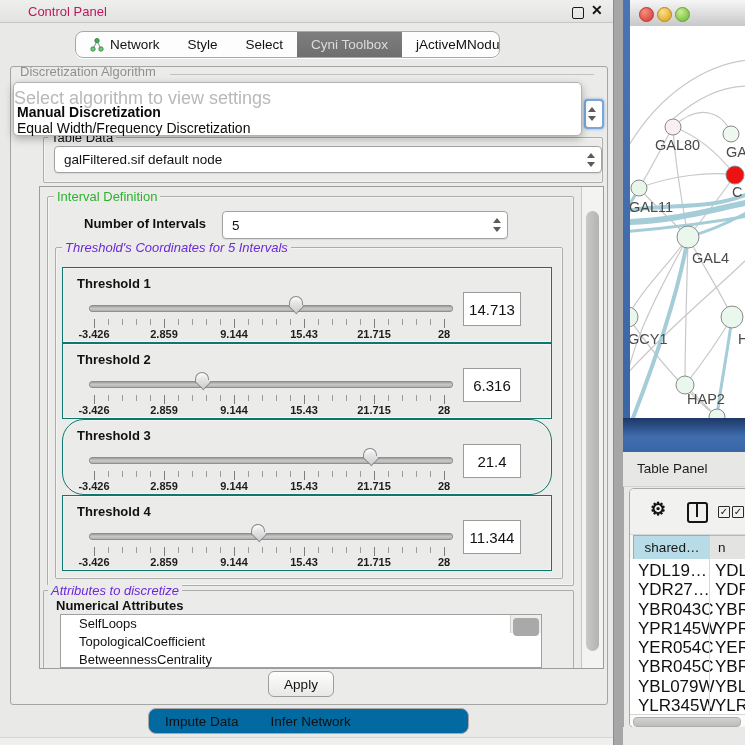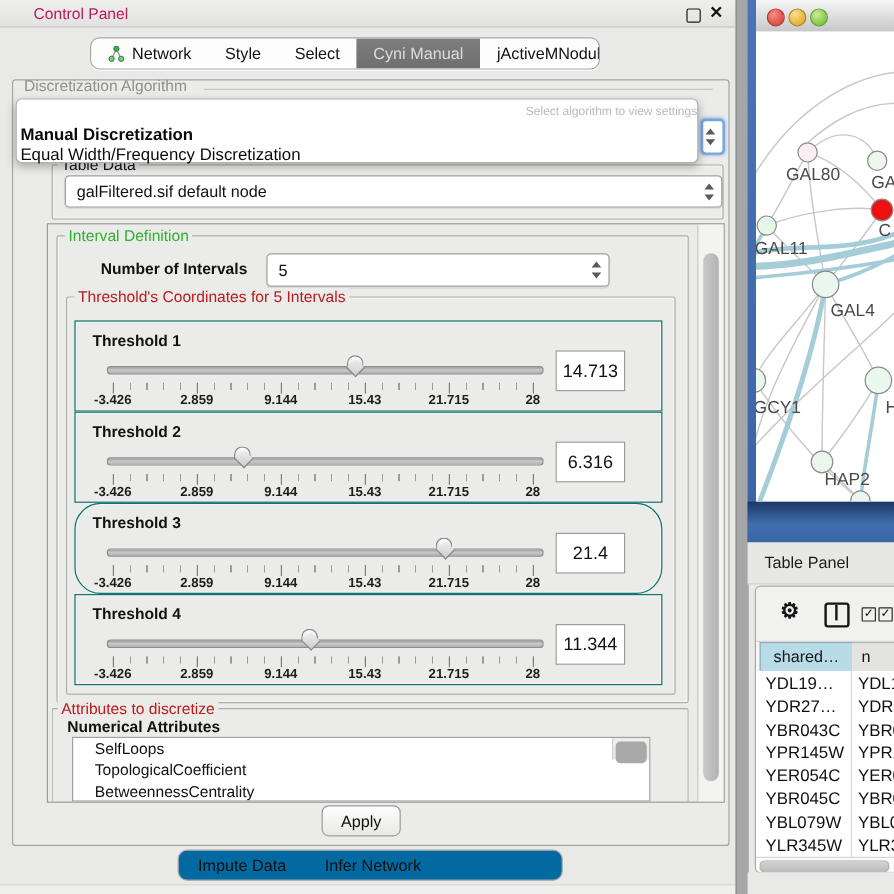--- a/index.html
+++ b/index.html
@@ -17,27 +17,27 @@
   .ttab.sel{background:linear-gradient(#7e7e7e,#6f6f6f);color:#dcdcdc;}
   .tsep{width:1px;background:#c9c9c9;margin:4px 0;}
   .netico{width:14px;height:14px;margin-right:6px;}
   
   .outer{left:10px;top:66px;width:596px;height:637px;border:1px solid #a5a5a5;border-radius:3px;background:#ebebe9;}
   .algo-label{left:20px;top:64px;font-size:13px;color:#8f8f8f;}
   .algo-line{left:170px;top:74px;width:424px;height:1px;background:#c2c2c0;}
   .focus-stepper{left:584px;top:99px;width:16px;height:26px;background:#fff;border:2px solid #79a7db;border-radius:4px;box-shadow:0 0 3px #79a7db;}
   
   .popup{left:13px;top:82px;width:567px;height:52px;background:#fff;border:1px solid #b2b2b2;border-radius:5px;box-shadow:0 3px 8px rgba(0,0,0,.28);z-index:50;}
-  .pp-placeholder{left:0;top:5px;width:100%;text-align:right;font-size:10px;color:#b9b9b9;}
+  .pp-placeholder{left:0;top:5px;width:100%;text-align:left;font-size:18px;color:#b9b9b9;}
   .pp-opt1{left:3px;top:21px;font-size:14px;font-weight:bold;color:#0a0a0a;}
   .pp-opt2{left:3px;top:37px;font-size:14px;color:#0a0a0a;}
   
   .group{border:1px solid #adadab;border-radius:2px;box-shadow:inset 0 0 0 1px #f4f4f2;}
   .gtitle{font-size:13px;background:#ebebe9;padding:0 3px;white-space:nowrap;z-index:2;}
-  .green{color:#2eb22e;} .blue{color:#b91c1c;} .black{color:#111;}
+  .green{color:#2eb22e;} .blue{color:#6d28d9;font-style:italic;} .black{color:#111;}
   
   .combo{background:#fff;border:1px solid #a2a2a2;border-radius:4px;font-size:13.5px;color:#111;display:flex;align-items:center;padding-left:9px;box-shadow:0 1px 1px rgba(0,0,0,.08);}
   .stepper{position:absolute;right:5px;top:50%;transform:translateY(-50%);width:9px;height:14px;}
   .stepper .up{position:absolute;top:0;left:0;width:0;height:0;border-left:4.5px solid transparent;border-right:4.5px solid transparent;border-bottom:5px solid #5a5a5a;}
   .stepper .dn{position:absolute;bottom:0;left:0;width:0;height:0;border-left:4.5px solid transparent;border-right:4.5px solid transparent;border-top:5px solid #5a5a5a;}
   
   .scrollpane{left:39px;top:186px;width:563px;height:481px;border:1px solid #9c9c9a;background:#ebebe9;overflow:hidden;}
   .vtrack{position:absolute;right:0;top:0;width:21px;height:100%;background:#f3f3f1;border-left:1px solid #c6c6c4;}
   .vthumb{position:absolute;left:3.5px;top:24px;width:13px;height:440px;background:linear-gradient(to right,#c9c9c9,#b3b3b3);border-radius:7px;}
   
@@ -83,21 +83,21 @@
   .tp-toolbar{position:absolute;left:0;top:0;width:100%;height:45px;background:#f1f1ef;border-bottom:1px solid #d7d7d5;}
   .gear{position:absolute;left:20px;top:11px;font-size:18px;font-weight:bold;color:#141414;line-height:18px;}
   .splitico{position:absolute;left:57px;top:13px;width:17px;height:17px;border:2px solid #141414;border-radius:3px;}
   .splitico i{position:absolute;left:7px;top:0;width:2px;height:13px;background:#141414;}
   .chk{position:absolute;top:17px;width:10px;height:10px;border:1.5px solid #2a2a2a;border-radius:1px;font-size:10px;line-height:10px;text-align:center;color:#111;}
   .tp-header{position:absolute;left:0;top:46px;width:100%;height:24px;}
   .hc1{position:absolute;left:3px;top:0;width:76px;height:23px;background:#b7dbe7;border:1px solid #93aeb8;font-size:13.5px;color:#161616;display:flex;align-items:center;justify-content:center;}
   .hc2{position:absolute;left:80px;top:0;width:40px;height:23px;background:#e3e3e1;border:1px solid #b9b9b7;border-left:none;font-size:13.5px;color:#161616;display:flex;align-items:center;padding-left:8px;}
   .tp-rows{position:absolute;left:0;top:70px;width:100%;height:155px;background:#fff;overflow:hidden;}
   .trow{position:relative;height:19.3px;}
-  .trow span{position:absolute;top:2px;font-size:14px;color:#101010;white-space:nowrap;}
+  .trow span{position:absolute;top:2px;font-size:17px;color:#101010;white-space:nowrap;}
   .trow .c1{left:8px;} .trow .c2{left:85px;}
   .coldiv{position:absolute;left:79px;top:70px;width:1px;height:155px;background:#d8d8d6;}
   .hscroll{position:absolute;left:0;top:225px;width:100%;height:11px;background:#fbfbf9;border-top:1px solid #d5d5d3;}
   .hthumb{position:absolute;left:3px;top:1.5px;width:106px;height:8px;background:linear-gradient(#d2d2d2,#bdbdbd);border:1px solid #aeaeae;border-radius:4px;}
   .below-tp{left:623px;top:727px;width:122px;height:18px;background:#e9e9e7;}
 </style>
 </head>
 <body>
 
 <div id="root">
@@ -120,21 +120,21 @@
     </div>
     <div class="tsep"></div>
     <div class="ttab">
         <span>Style</span>
       </div>
     <div class="tsep"></div>
     <div class="ttab">
         <span>Select</span>
       </div>
     <div class="ttab sel">
-        <span>Cyni Manual</span>
+        <span>Cyni Toolbox</span>
       </div>
     <div class="ttab">
         <span>jActiveMNodules</span>
       </div>
   </div>
 
   <div class="abs outer"></div>
   <div class="abs algo-label">Discretization Algorithm</div>
   <div class="abs algo-line"></div>
   <div class="abs focus-stepper">

